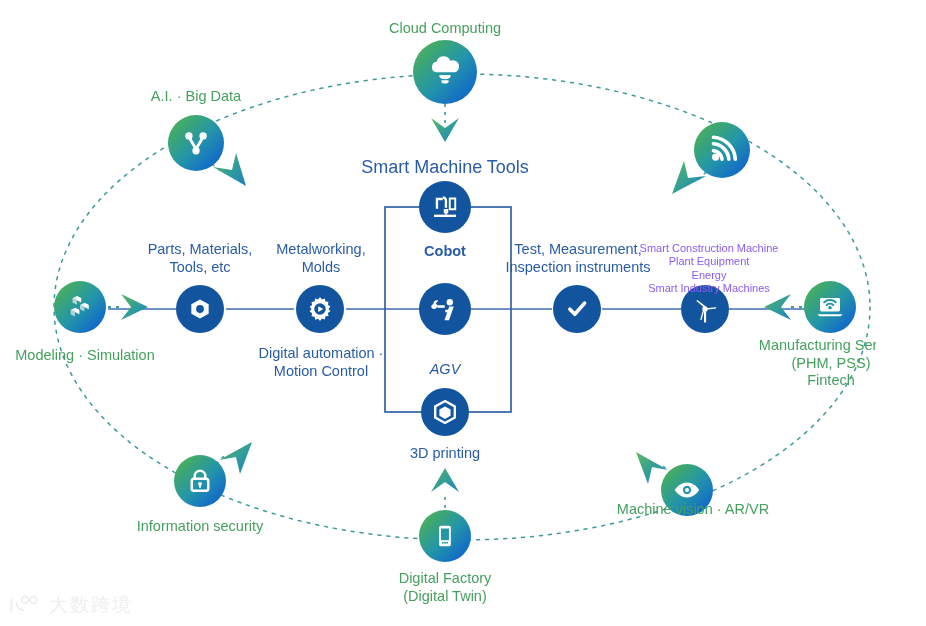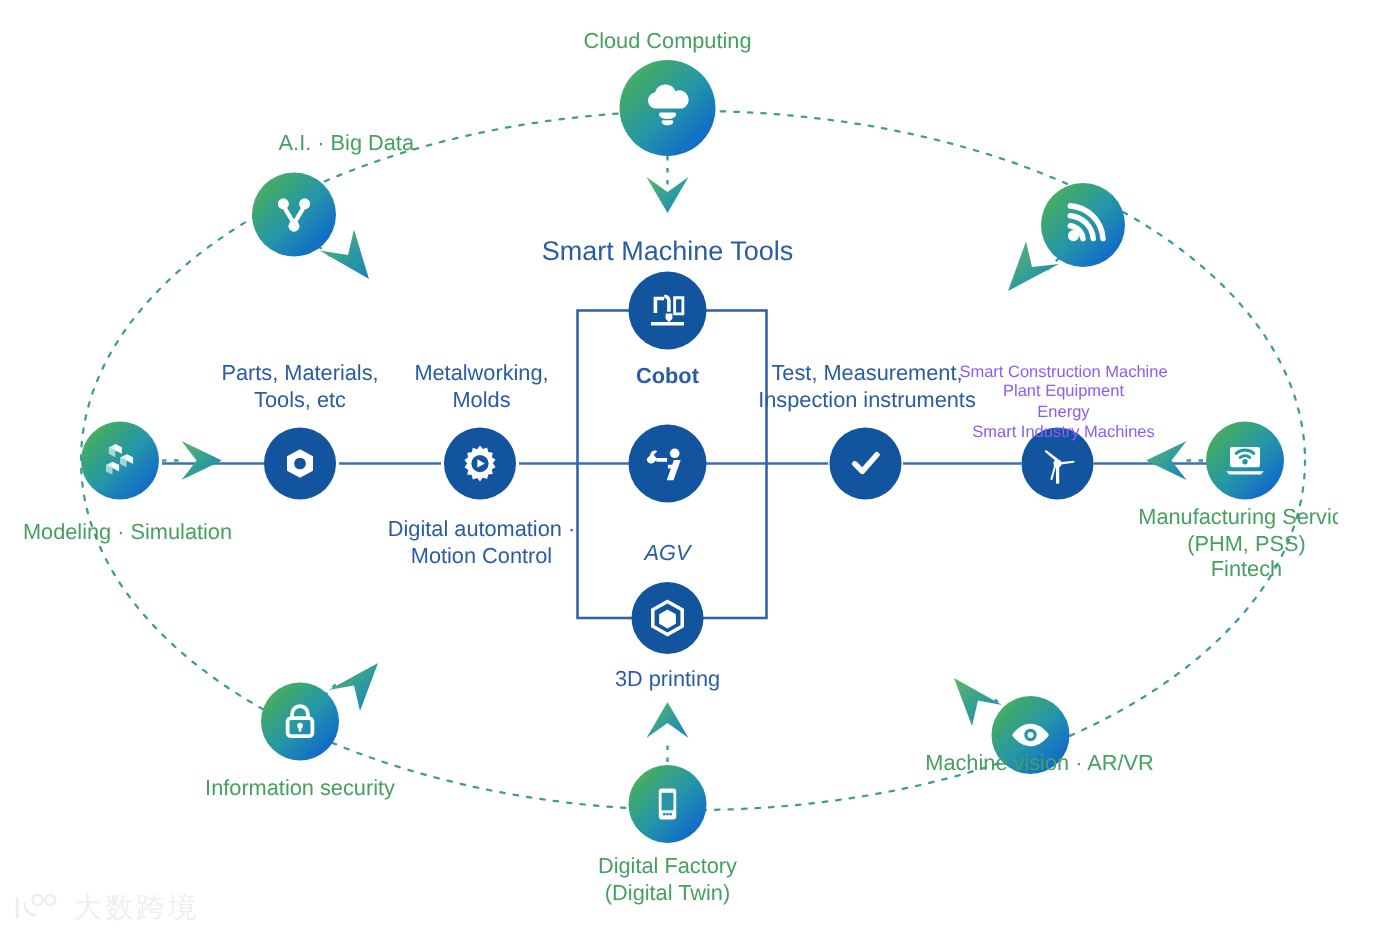--- a/index.html
+++ b/index.html
@@ -5,21 +5,20 @@
   html,body{margin:0;padding:0;background:#ffffff;}
   body{
     font-family:"Liberation Sans", sans-serif;
     -webkit-font-smoothing:antialiased;
   }
   #stage{
     position:relative;
     width:876px;height:626px;
     overflow:hidden;
     background:#ffffff;
-    padding-left:16px;
   }
   #svg-layer{position:absolute;left:0;top:0;width:926px;height:626px;}
 
   .lbl{
     position:absolute;
     text-align:center;
     line-height:1.22;
     white-space:pre-line;
     pointer-events:none;
   }
@@ -129,21 +128,21 @@
   <div class="lbl lbl-green" style="left:345px;top:20px;width:200px;">Cloud Computing</div>
 
   <div class="node node-grad" style="left:168px;top:115px;width:56px;height:56px;">
     <svg width="34" height="34" viewBox="0 0 24 24">
       <circle cx="7" cy="7" r="2.6" fill="#fff"></circle>
       <circle cx="17" cy="7" r="2.6" fill="#fff"></circle>
       <circle cx="12" cy="17.5" r="2.6" fill="#fff"></circle>
       <path d="M7.8 9.2 L11.4 15.2 M16.2 9.2 L12.6 15.2" stroke="#fff" stroke-width="2" fill="none"></path>
     </svg>
   </div>
-  <div class="lbl lbl-green" style="left:116px;top:88px;width:160px;text-align:right;">A.I. · Big Data</div>
+  <div class="lbl lbl-green" style="left:116px;top:88px;width:160px;">A.I. · Big Data</div>
 
   <div class="node node-grad" style="left:694px;top:122px;width:56px;height:56px;">
     <svg width="34" height="34" viewBox="0 0 24 24">
       <circle cx="7.5" cy="17" r="2.6" fill="#fff"></circle>
       <path d="M6 12.4a7 7 0 0 1 6 6" stroke="#fff" stroke-width="2.6" fill="none" stroke-linecap="round"></path>
       <path d="M6 7.6a11.8 11.8 0 0 1 10.8 10.8" stroke="#fff" stroke-width="2.6" fill="none" stroke-linecap="round"></path>
       <path d="M6 3a16.5 16.5 0 0 1 15.4 15.4" stroke="#fff" stroke-width="2.6" fill="none" stroke-linecap="round"></path>
     </svg>
   </div>
 

